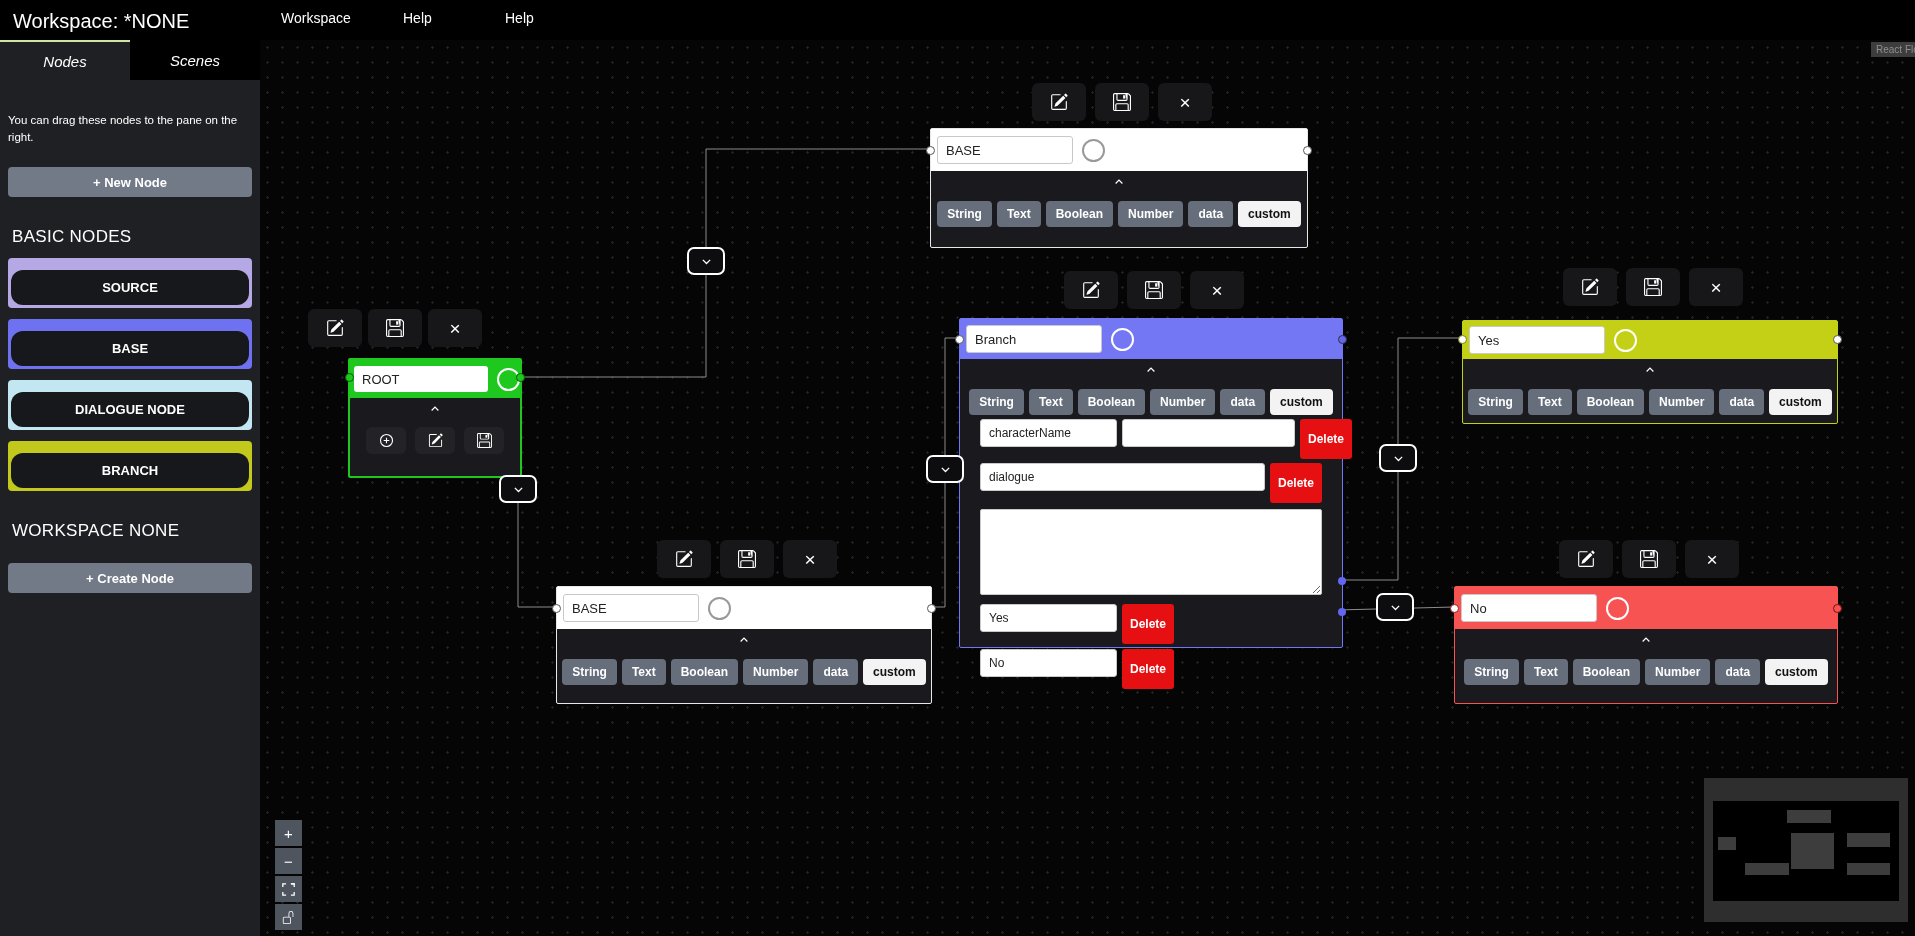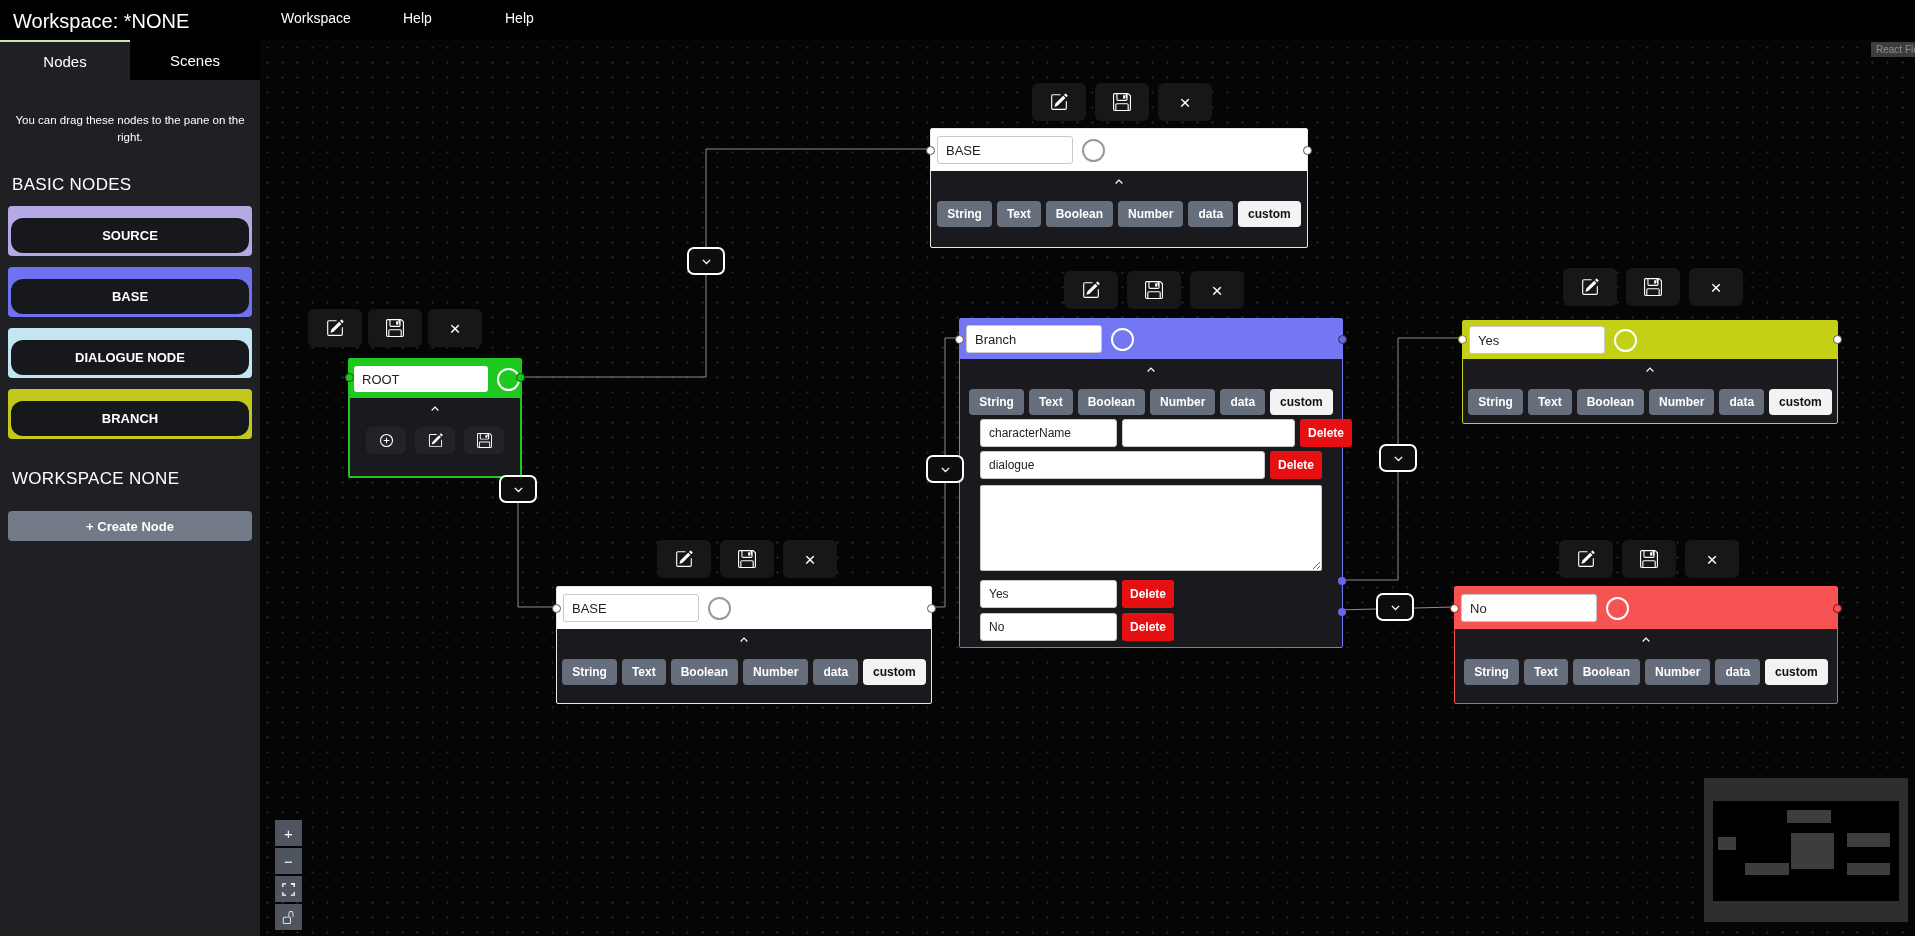--- a/index.html
+++ b/index.html
@@ -9,24 +9,24 @@
   
   .topbar { position:absolute; left:0; top:0; width:1915px; height:40px; background:#000; z-index:30; }
   .topbar-title { position:absolute; left:13px; top:10px; color:#fff; font-size:20px; }
   .menu-item { position:absolute; top:10px; color:#fff; font-size:14px; cursor:pointer; }
   .menu-workspace { left:281px; } .menu-scene { left:403px; } .menu-help { left:505px; }
 
   
   .sidebar { position:absolute; left:0; top:40px; width:260px; height:896px; background:#1f2023; z-index:25; }
   .tabbar { display:flex; height:40px; }
   .tab { width:130px; display:flex; align-items:center; justify-content:center;
-         color:#fff; font-size:15px; cursor:pointer; }
+         color:#fff; font-size:15px; cursor:pointer;font-style:italic; }
   .tab.active { background:#1f2023; border-top:2px solid #cde8a2; }
   .tab.inactive { background:#000; }
-  .hint { margin:32px 8px 0 8px; color:#fff; font-size:11.5px; line-height:1.45;text-align:center; }
+  .hint { margin:32px 8px 0 8px; color:#fff; font-size:11.5px; line-height:1.45; }
   .side-btn { display:block; margin:22px 8px 0 8px; width:244px; height:30px; background:#727987;
               border:none; border-radius:4px; color:#fff; font-size:13px; font-weight:bold; cursor:pointer; }
   .side-heading { margin:30px 0 0 12px; color:#fff; font-size:17px; letter-spacing:.3px; }
   .card { margin:11px 8px 0 8px; width:244px; height:50px; border-radius:4px; padding:12px 3px 3px 3px; cursor:grab; }
   .card-inner { width:100%; height:100%; background:#17181b; border-radius:12px;
                 display:flex; align-items:center; justify-content:center;
                 color:#fff; font-size:13px; font-weight:bold; }
   .card-source   { background:#b6a7e5; }
   .card-base     { background:#6e71f0; }
   .card-dialogue { background:#c3e6f3; }
@@ -84,21 +84,21 @@
 
   
   .node-branch { left:699px; top:278px; width:384px; height:330px; border:1px solid #7477f3; }
   .node-branch .node-header { height:40px; background:#7477f3; }
   .branch-body { padding:0 20px; }
   .frow { display:flex; gap:5px; margin-top:4px; align-items:stretch; }
   .f-input { height:28px; background:#fff; border:1px solid #c9c9c9; border-radius:3px; font-size:12px;
              color:#222; padding:0 8px; font-family:"Liberation Sans",sans-serif; }
   .f-key { width:137px; flex:none; }
   .f-val { flex:1; }
-  .del-btn { width:52px; height:28px; background:#e60f12; color:#fff; border:none; border-radius:3px;
+  .del-btn { width:52px; height:40px; background:#e60f12; color:#fff; border:none; border-radius:3px;
              font-size:12px; font-weight:bold; cursor:pointer; flex:none; font-family:"Liberation Sans",sans-serif; }
   .big-text { width:100%; height:86px; margin-top:6px; background:#fff; border:1px solid #c9c9c9;
               border-radius:2px; resize:both; font-family:"Liberation Sans",sans-serif; font-size:12px; padding:4px 6px; }
   .opt-row { display:flex; gap:5px; margin-top:5px; }
   .opt-dot { position:absolute; right:-4px; width:8px; height:8px; border-radius:50%; background:#6366f1; z-index:7; }
   .node-branch .h-right { background:#6366f1; border-color:#333; }
 
   
   .node-yes { left:1202px; top:280px; width:376px; height:104px; border:1px solid #c4d016; }
   .node-yes .node-header { height:38px; background:#c4d016; }
@@ -134,20 +134,21 @@
   <span class="menu-item menu-scene">Help</span>
   <span class="menu-item menu-help">Help</span>
 </div>
 
 <div class="sidebar">
   <div class="tabbar">
     <div class="tab active">Nodes</div>
     <div class="tab inactive">Scenes</div>
   </div>
   <div class="hint">You can drag these nodes to the pane on the right.</div>
+  <button class="side-btn">+ New Node</button>
   <div class="side-heading">BASIC NODES</div>
 
   <div class="card card-source">
     <div class="card-inner">SOURCE</div>
   </div>
   <div class="card card-base">
     <div class="card-inner">BASE</div>
   </div>
   <div class="card card-dialogue">
     <div class="card-inner">DIALOGUE NODE</div>

